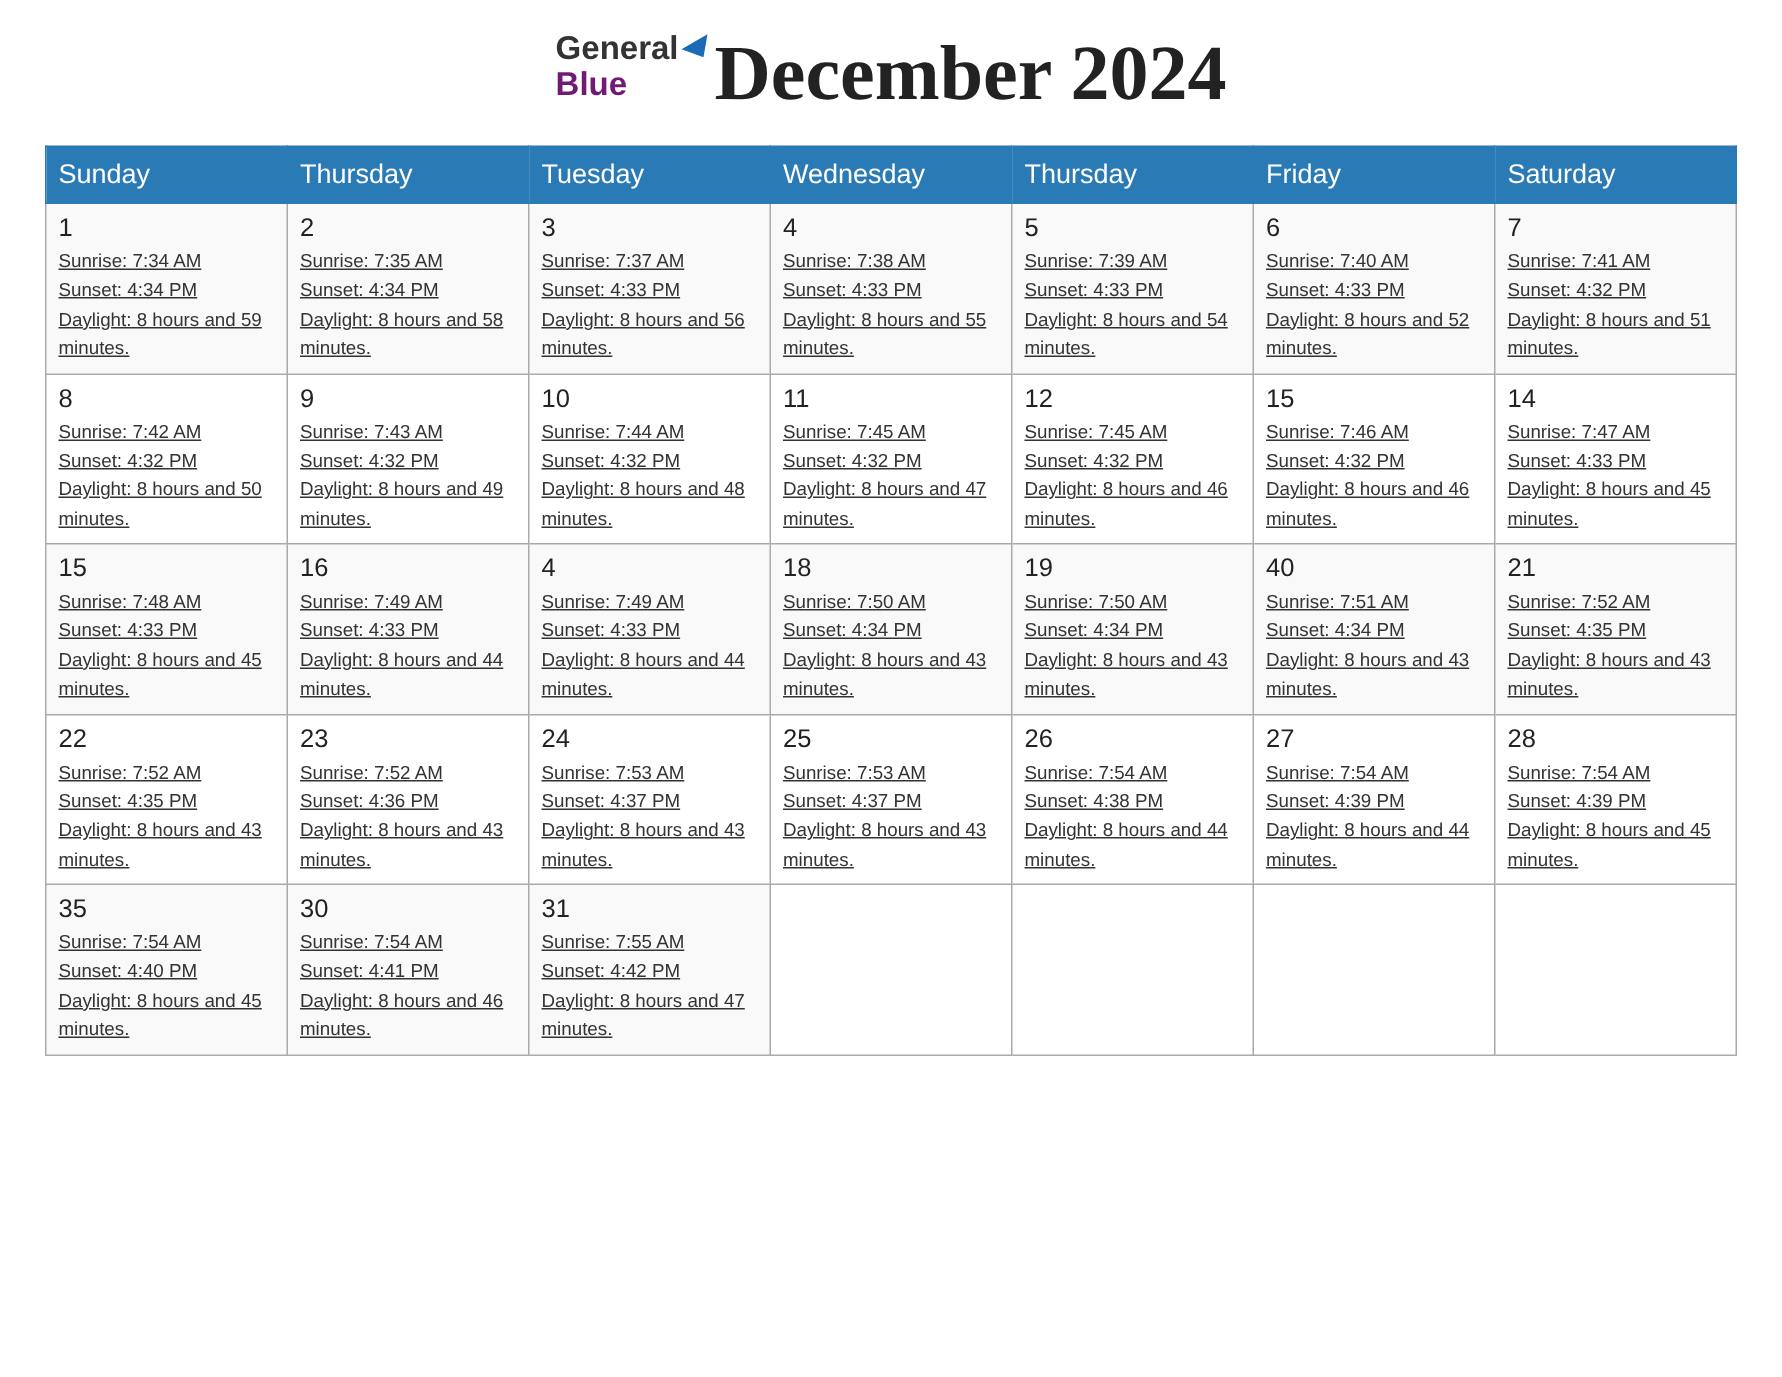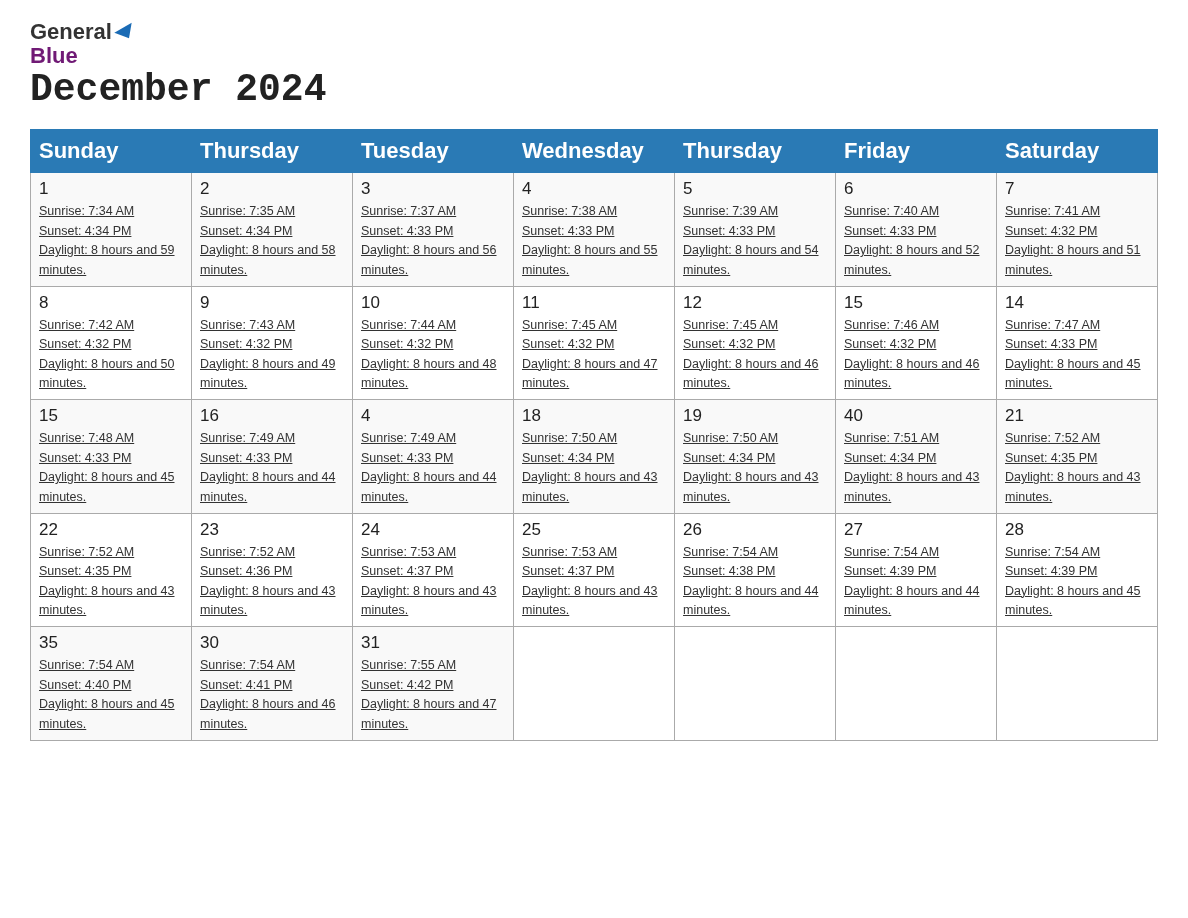--- a/index.html
+++ b/index.html
@@ -5,24 +5,23 @@
     * { box-sizing: border-box; margin: 0; padding: 0; }
     body {
       font-family: Arial, Helvetica, sans-serif;
       background: #fff;
       padding: 20px 30px;
       width: 1188px;
       min-height: 918px;
     }
     .header {
       display: flex;
-      justify-content: flex-end;
+      justify-content: center;
       align-items: flex-start;
       margin-bottom: 18px;
-      flex-direction: column;
     }
     .logo {
       display: flex;
       flex-direction: column;
       font-size: 22px;
       font-weight: bold;
       line-height: 1.1;
     }
     .logo-general { color: #333; }
     .logo-blue { color: #701a75; }
@@ -31,41 +30,41 @@
       width: 0; height: 0;
       border-left: 10px solid transparent;
       border-right: 10px solid transparent;
       border-top: 12px solid #1a6bb5;
       margin-left: 4px;
       vertical-align: middle;
       transform: rotate(-30deg);
     }
     .title-block { text-align: right; }
     .title-block h1 {
-      font-size: 38px;
+      font-size: 52px;
       font-weight: bold;
       color: #222;
-      font-family: Liberation Mono, monospace;
+      font-family: Liberation Serif, serif;
     }
     .title-block h2 {
       font-size: 22px;
       font-weight: normal;
       color: #444;
       font-family: Georgia, serif;
     }
     table {
       width: 100%;
       border-collapse: collapse;
       table-layout: fixed;
     }
     thead tr th {
       background-color: #2a7ab5;
       color: #fff;
-      font-size: 22px;
-      font-weight: bold;
+      font-size: 18px;
+      font-weight: normal;
       padding: 8px 8px;
       text-align: left;
       border: 1px solid #2a7ab5;
     }
     tbody tr td {
       border: 1px solid #aaa;
       vertical-align: top;
       padding: 6px 8px;
       font-size: 13px;
       color: #222;

